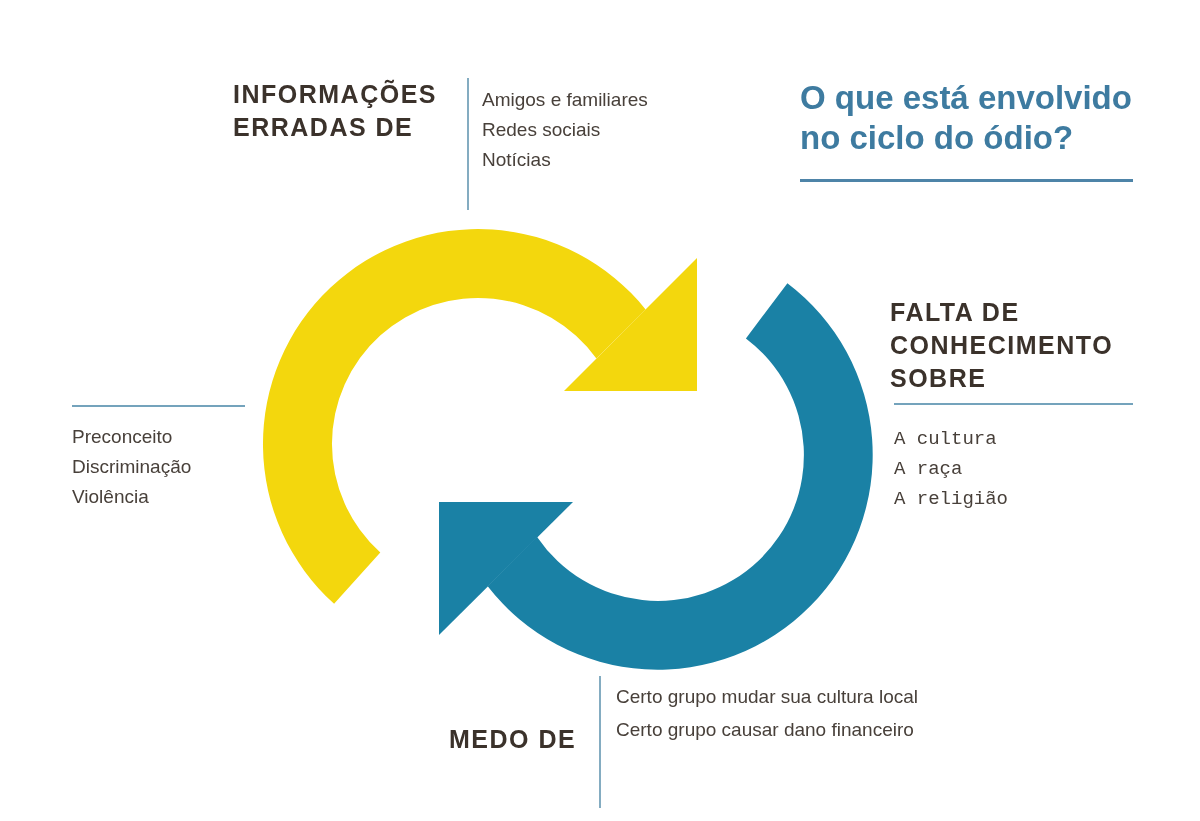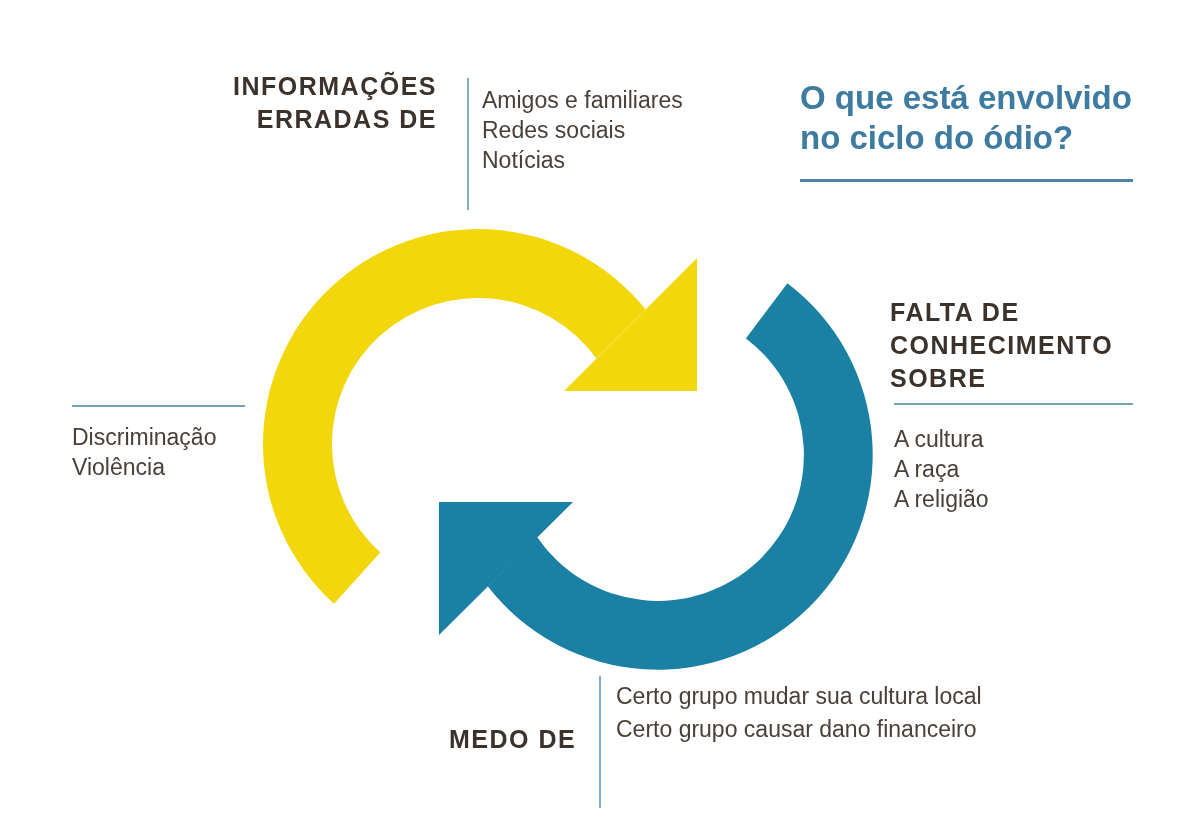--- a/index.html
+++ b/index.html
@@ -10,21 +10,21 @@
     overflow:hidden;
     font-family:"Liberation Sans", sans-serif;
   }
   .arrows{position:absolute;left:0;top:0;z-index:0;}
   .abs{position:absolute;z-index:1;}
   .heading{
     font-weight:700;font-size:25px;line-height:33px;
     letter-spacing:1.5px;color:#3B322B;white-space:pre-line;
   }
   .items div{
-    font-weight:400;font-size:23px;line-height:30px;color:#48403A;
+    font-weight:400;font-size:19px;line-height:30px;color:#48403A;
   }
   .items.wide div{line-height:33px;}
   .title{
     font-weight:700;font-size:33px;line-height:40px;
     color:#3E7BA0;white-space:pre-line;
   }
   .vline{width:2px;background:#84ACC1;}
   .hline{height:2px;background:#74A3BC;}
   .hline.strong{height:3px;background:#4E84A8;}
 </style>
@@ -39,44 +39,45 @@
       <path d="M334.1,603.8 A215,215 0 1 1 645.6,309.4 L596.4,358.6 A146,146 0 1 0 380.3,552.5 Z" fill="#F3D70D"></path>
       <path d="M697,258 L697,391 L564,391 Z" fill="#F3D70D"></path>
     </g>
 
     <g>
       <path d="M787.4,283.2 A215,215 0 1 1 487.7,586.3 L537.1,536.9 A146,146 0 1 0 745.9,338.4 Z" fill="#1A81A5"></path>
       <path d="M439,635 L439,502 L573,502 Z" fill="#1A81A5"></path>
     </g>
   </svg>
 
-  <div class="abs heading" style="left:233px;top:70px;text-align:right;">INFORMAÇÕES
+  <div class="abs heading" style="left:233px;top:78px;">INFORMAÇÕES
 ERRADAS DE</div>
   <div class="abs vline" style="left:467px;top:78px;height:132px;"></div>
   <div class="abs items" style="left:482px;top:85px;">
     <div>Amigos e familiares</div>
     <div>Redes sociais</div>
     <div>Notícias</div>
   </div>
 
   <div class="abs title" style="left:800px;top:78px;">O que está envolvido
 no ciclo do ódio?</div>
   <div class="abs hline strong" style="left:800px;top:179px;width:333px;"></div>
 
   <div class="abs hline" style="left:72px;top:405px;width:173px;"></div>
   <div class="abs items" style="left:72px;top:422px;">
+    <div>Preconceito</div>
     <div>Discriminação</div>
     <div>Violência</div>
   </div>
 
   <div class="abs heading" style="left:890px;top:296px;">FALTA DE
 CONHECIMENTO
 SOBRE</div>
   <div class="abs hline" style="left:894px;top:403px;width:239px;"></div>
-  <div class="abs items" style="left:894px;top:424px;">
+  <div class="abs items" style="left:894px;top:424px;font-family:Liberation Mono, monospace;">
     <div>A cultura</div>
     <div>A raça</div>
     <div>A religião</div>
   </div>
 
   <div class="abs heading" style="left:449px;top:682px;margin-top:41px;">MEDO DE</div>
   <div class="abs vline" style="left:599px;top:676px;height:132px;"></div>
   <div class="abs items wide" style="left:616px;top:680px;">
     <div>Certo grupo mudar sua cultura local</div>
     <div>Certo grupo causar dano financeiro</div>

